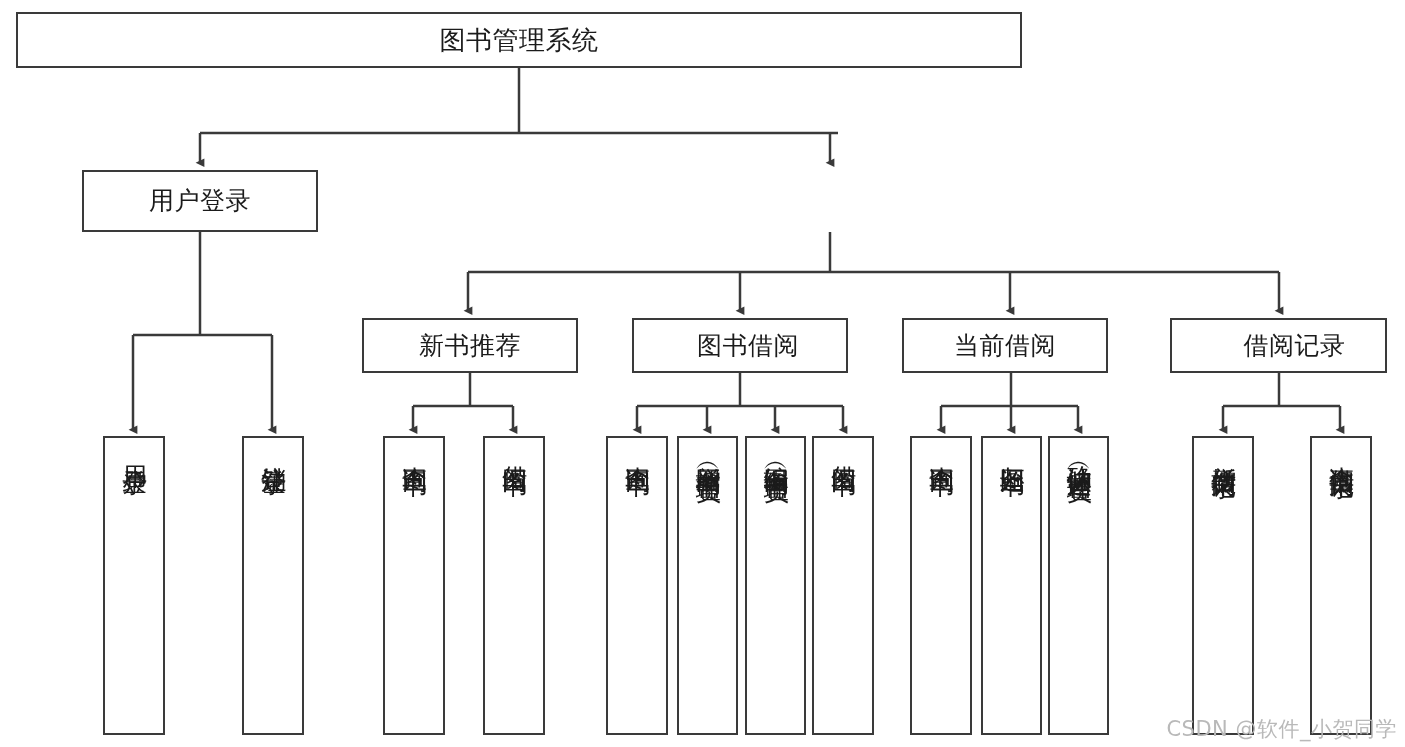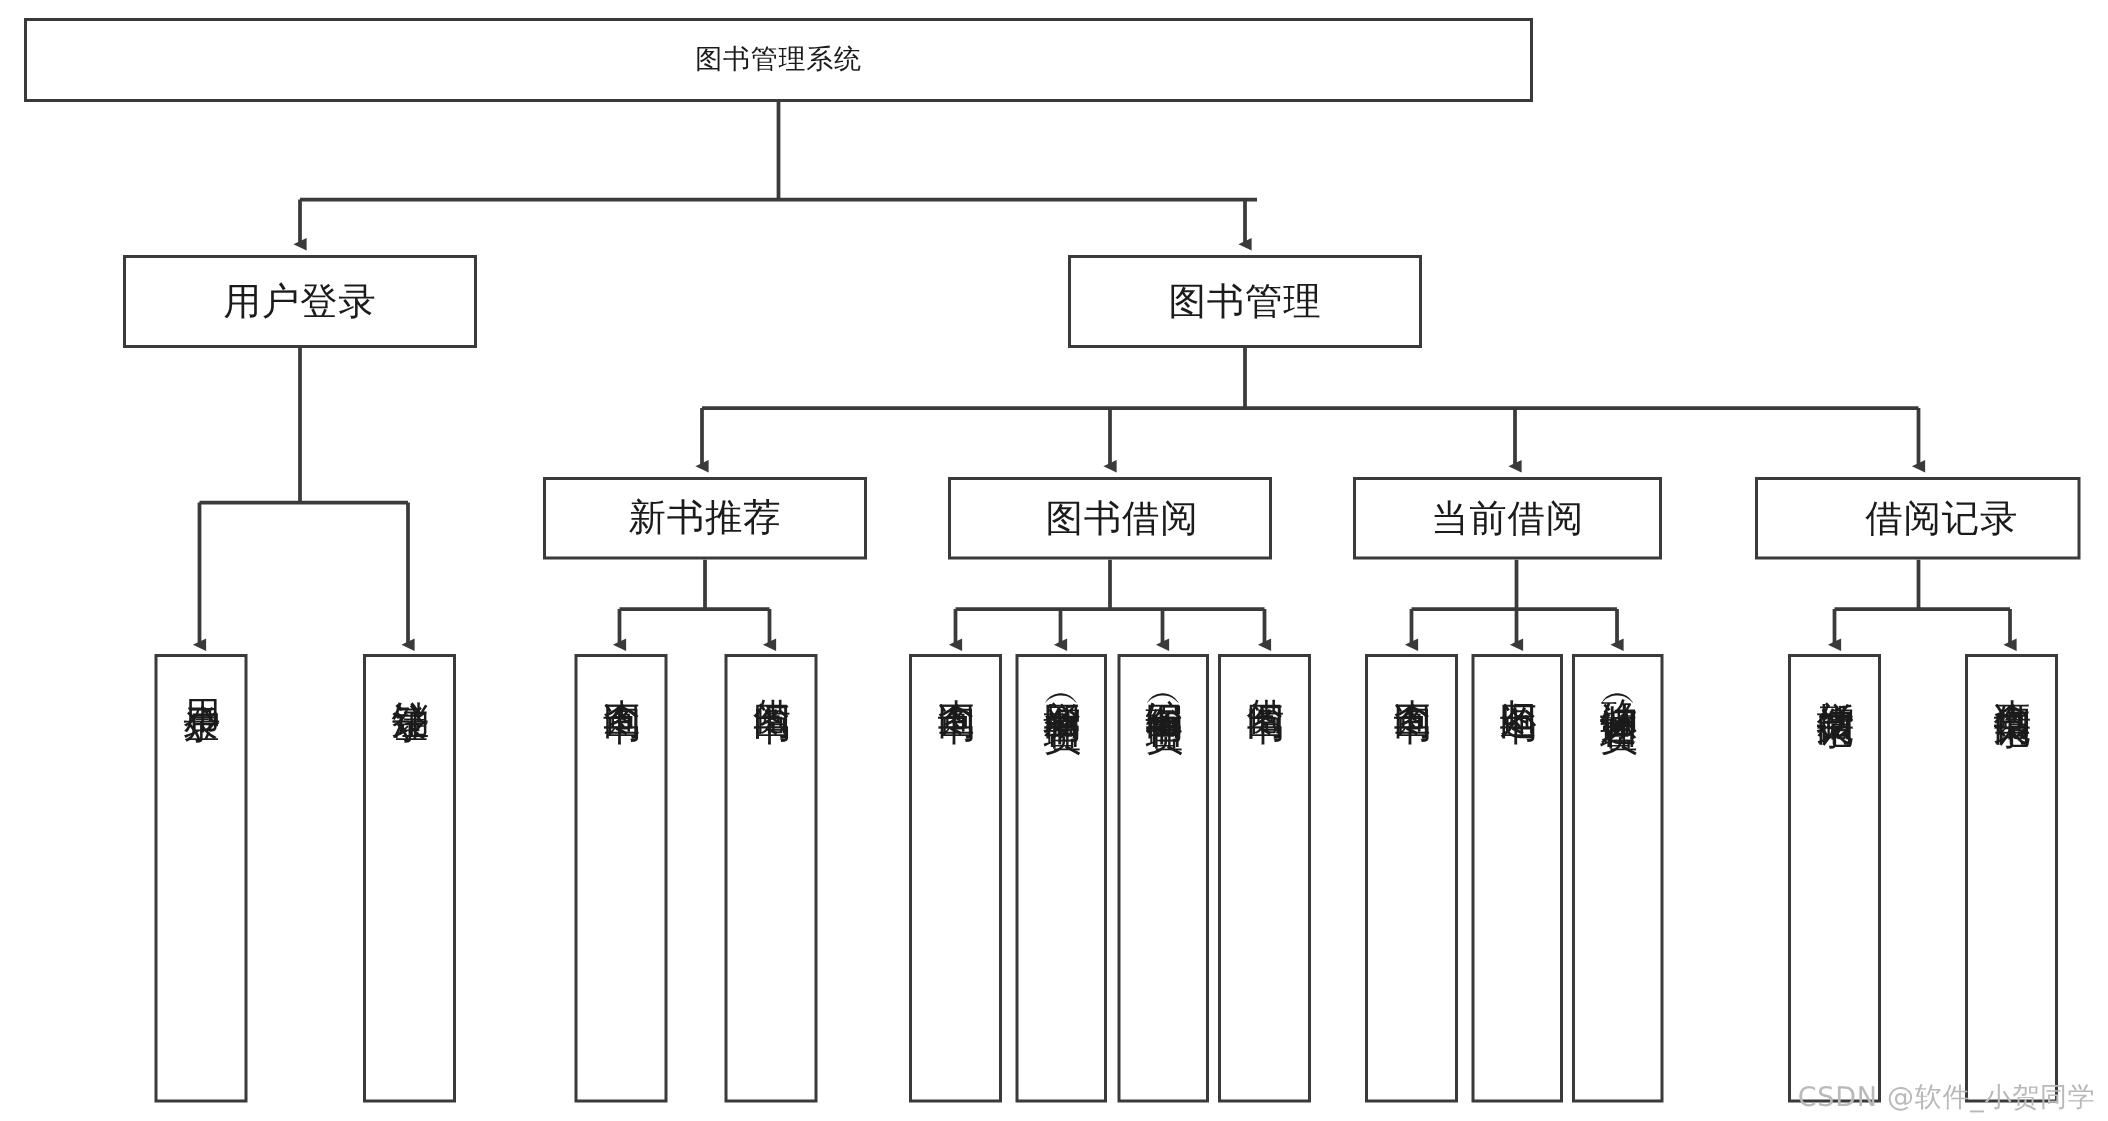--- a/index.html
+++ b/index.html
@@ -41,41 +41,41 @@
     text-align: center;
     line-height: 1.18;
     letter-spacing: 0.5px;
   }
   
   .node.h .node-label {
     writing-mode: horizontal-tb;
     font-size: 25px;
   }
   .node.root .node-label {
-    font-size: 18px;
+    font-size: 26px;
   }
   
   .node.v {
     align-items: flex-start;
     justify-content: center;
     padding-top: 8px;
   }
   .node.v .node-label {
     writing-mode: vertical-rl;
     text-orientation: upright;
     font-size: 25px;
     line-height: 1.05;
     letter-spacing: 2px;
     white-space: nowrap;
   }
   #watermark {
     position: absolute;
     right: 8px;
     bottom: 4px;
-    font-size: 18px;
+    font-size: 21px;
     color: #b9b9b9;
     letter-spacing: 0.5px;
     white-space: nowrap;
     user-select: none;
   }
 </style>
 </head>
 <body>
 
 <div id="diagram-root">
@@ -130,23 +130,20 @@
     </g>
   </svg>
 
   <div class="node h root" style="left:16px; top:12px; width:1006px; height:56px;">
     <span class="node-label">图书管理系统</span>
   </div>
 
   <div class="node h" style="left:82px; top:170px; width:236px; height:62px;">
     <span class="node-label">用户登录</span>
   </div>
-  <div class="node h" style="left:712px; top:170px; width:236px; height:62px;">
-    <span class="node-label">图书管理</span>
-  </div>
 
   <div class="node h" style="left:362px; top:318px; width:216px; height:55px;font-family:Liberation Serif, serif;">
     <span class="node-label">新书推荐</span>
   </div>
   <div class="node h" style="left:632px; top:318px; width:216px; height:55px;padding-left:16px;">
     <span class="node-label">图书借阅</span>
   </div>
   <div class="node h" style="left:902px; top:318px; width:206px; height:55px;">
     <span class="node-label">当前借阅</span>
   </div>

